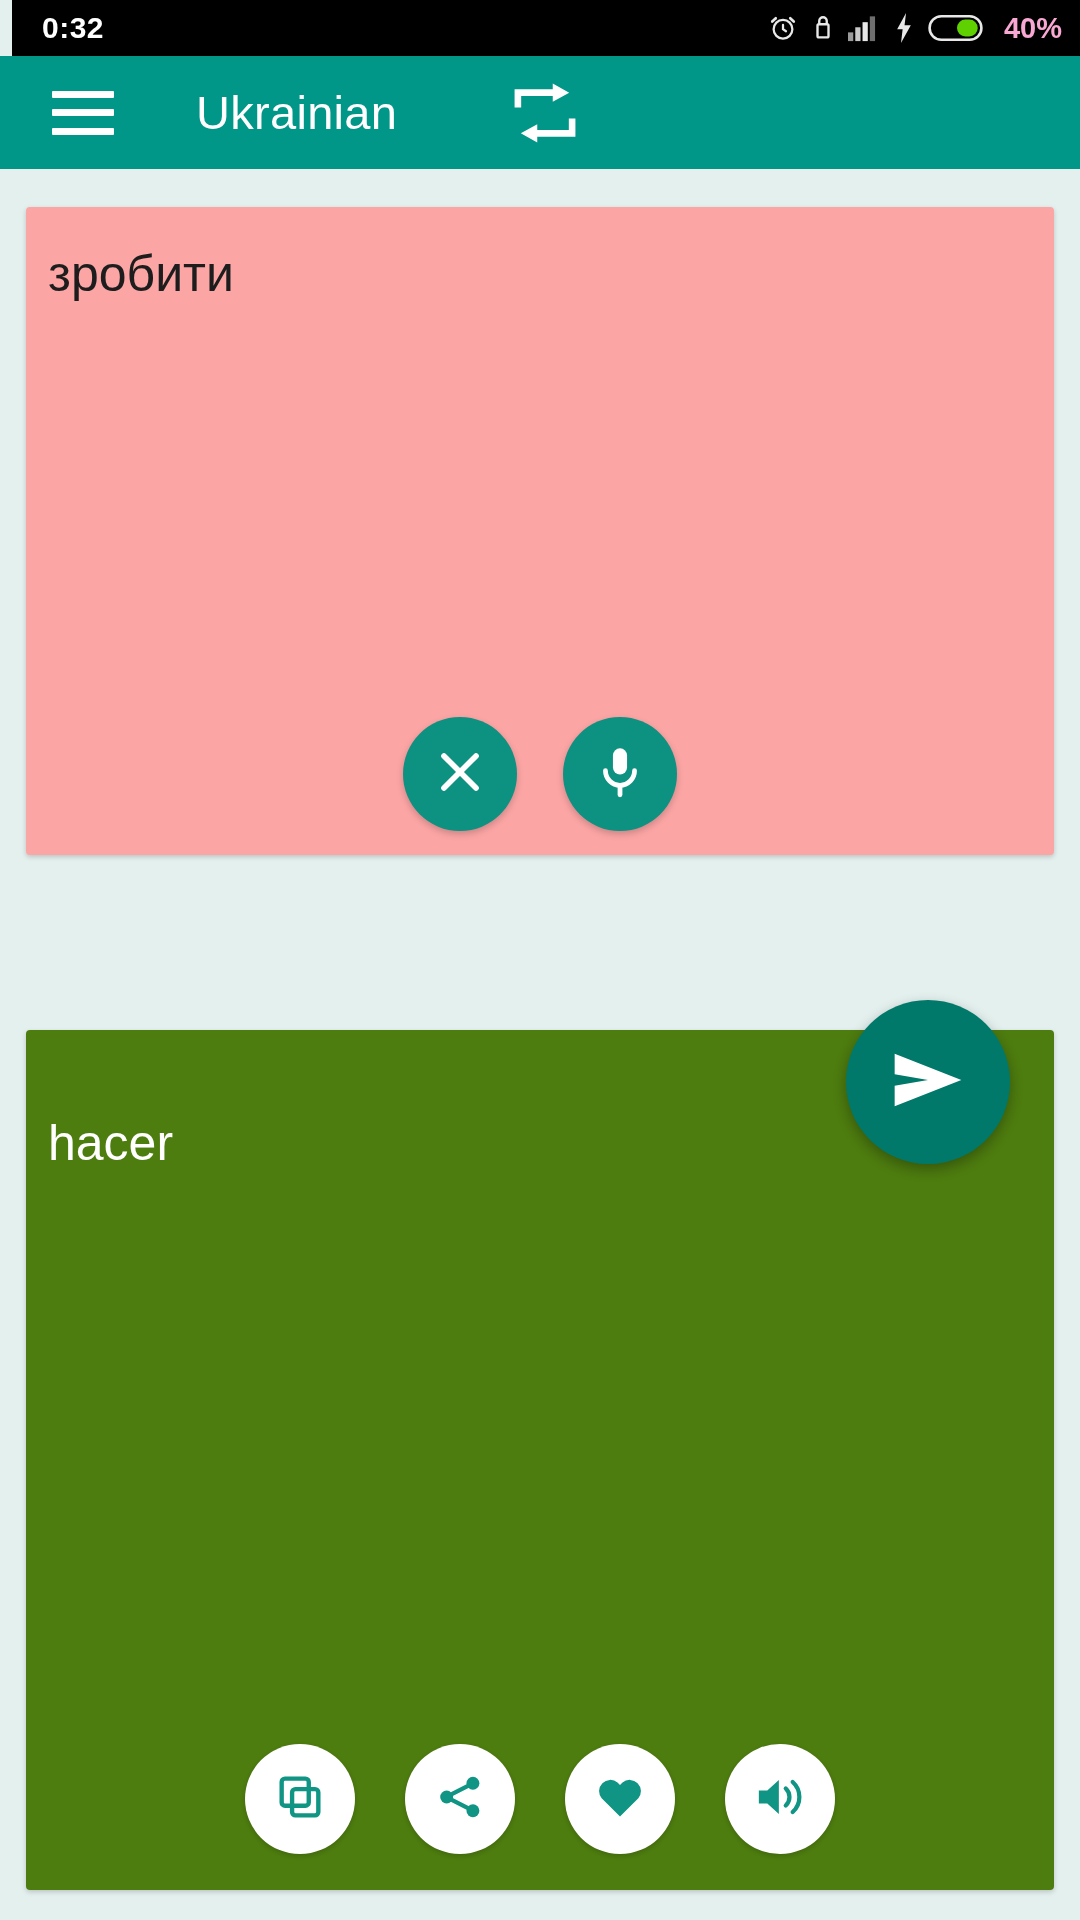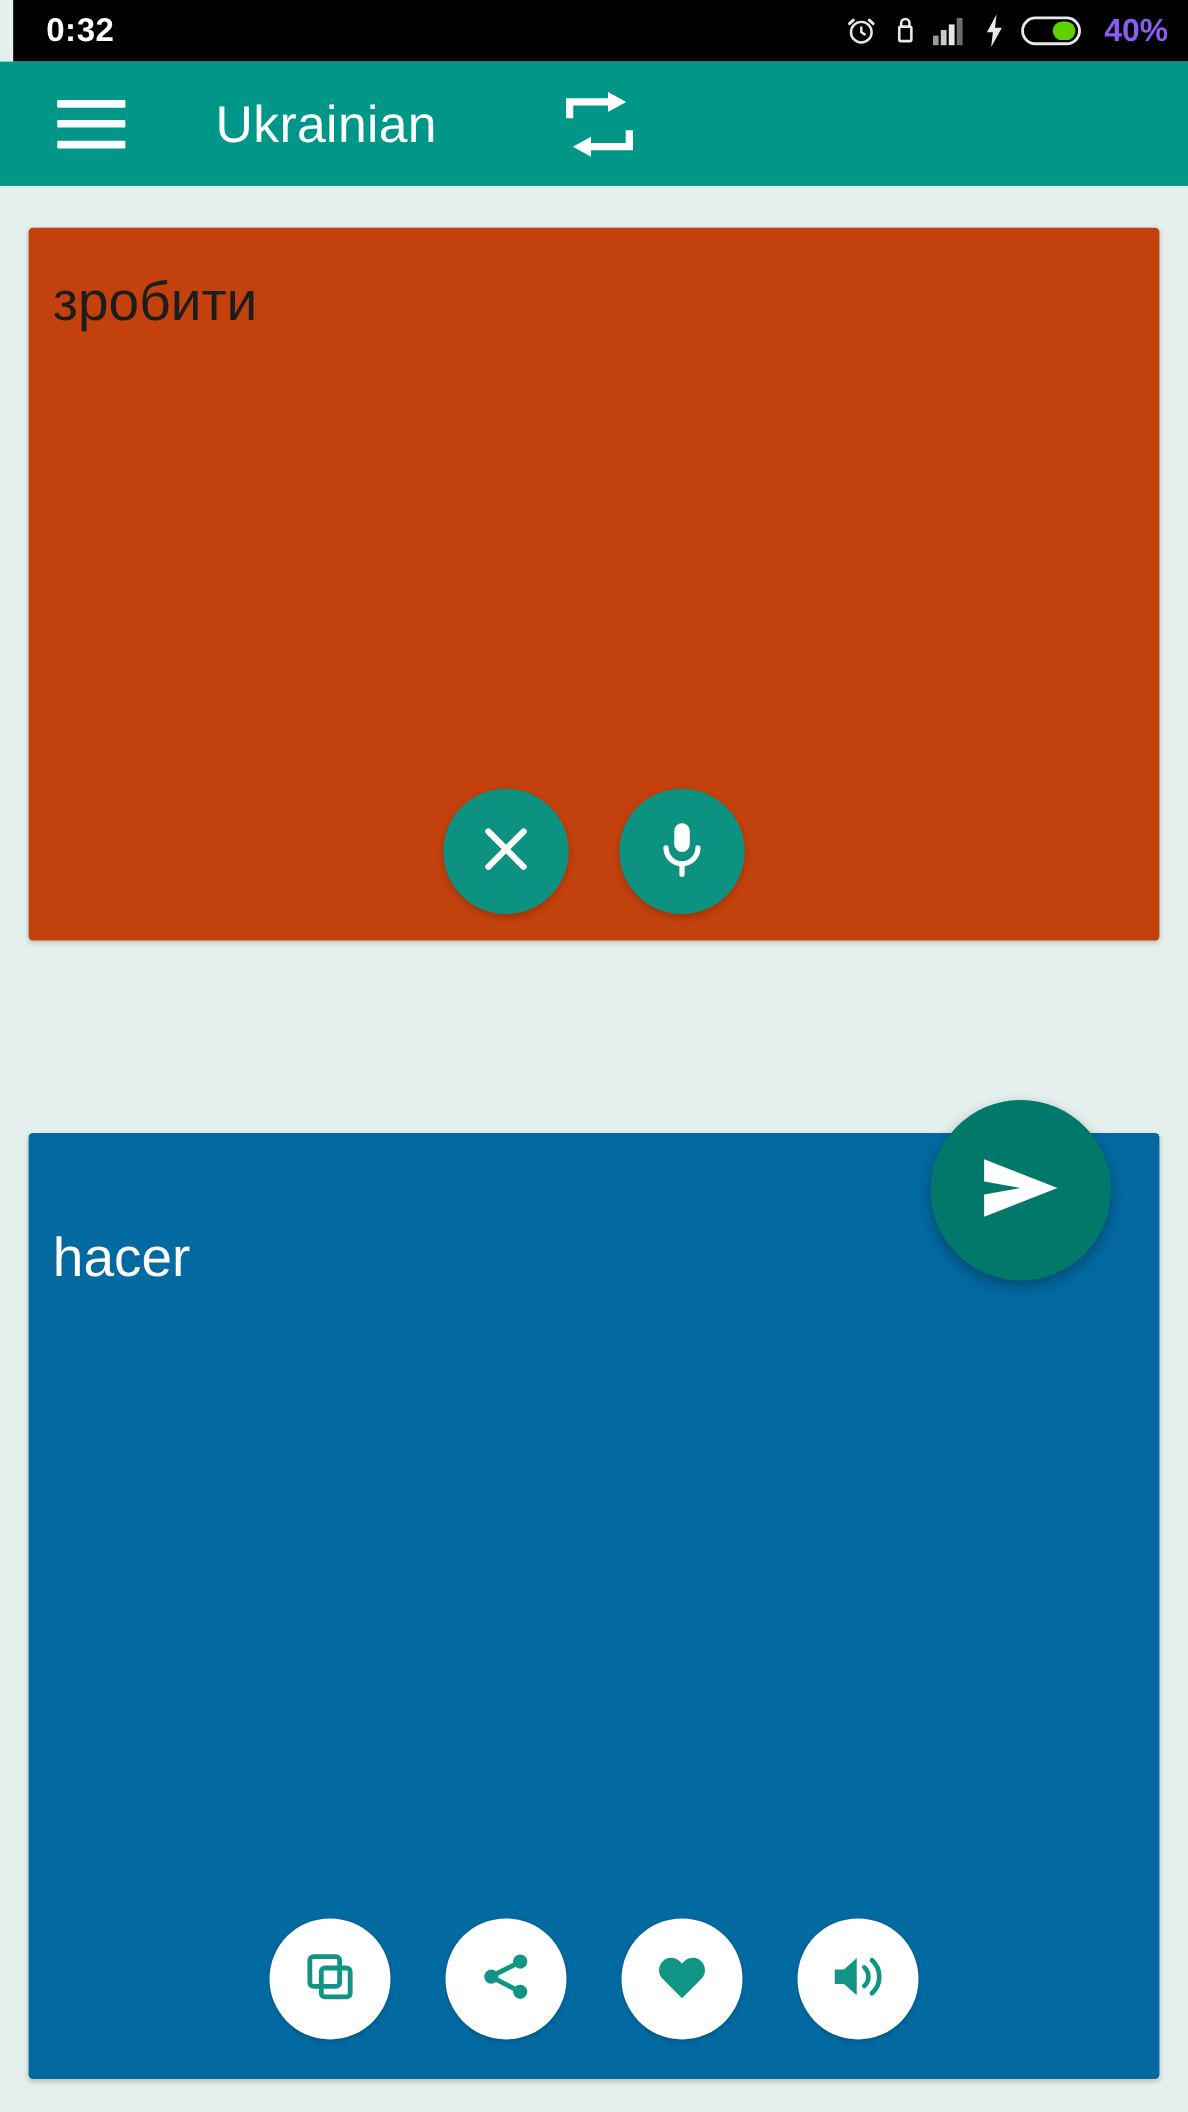--- a/index.html
+++ b/index.html
@@ -37,21 +37,21 @@
     letter-spacing: 0.5px;
   }
   .status-right {
     margin-left: auto;
     display: flex;
     align-items: center;
     gap: 14px;
   }
   .status-icon { display: flex; align-items: center; }
   .battery-pct {
-    color: #8b5cf6;
+    color: #f9a8d4;
     font-size: 29px;
     font-weight: 700;
     margin-left: 4px;
   }
 
   
   .app-bar {
     position: absolute;
     top: 56px; left: 0;
     width: 1080px;
@@ -96,21 +96,21 @@
   }
   .lang-target { margin-left: 92px; }
 
   
   .source-card {
     position: absolute;
     top: 207px;
     left: 26px;
     width: 1028px;
     height: 648px;
-    background: #c2410c;
+    background: #fca5a5;
     border-radius: 4px;
     box-shadow: 0 2px 5px rgba(0,0,0,0.18);
   }
   .source-text {
     position: absolute;
     top: 36px;
     left: 22px;
     right: 22px;
     font-size: 50px;
     color: #1d1d1d;
@@ -157,21 +157,21 @@
     z-index: 20;
   }
 
   
   .result-card {
     position: absolute;
     top: 1030px;
     left: 26px;
     width: 1028px;
     height: 860px;
-    background: #0369a1;
+    background: #4d7c0f;
     border-radius: 4px;
     box-shadow: 0 2px 5px rgba(0,0,0,0.18);
   }
   .result-text {
     position: absolute;
     top: 82px;
     left: 22px;
     right: 22px;
     font-size: 50px;
     color: #ffffff;

